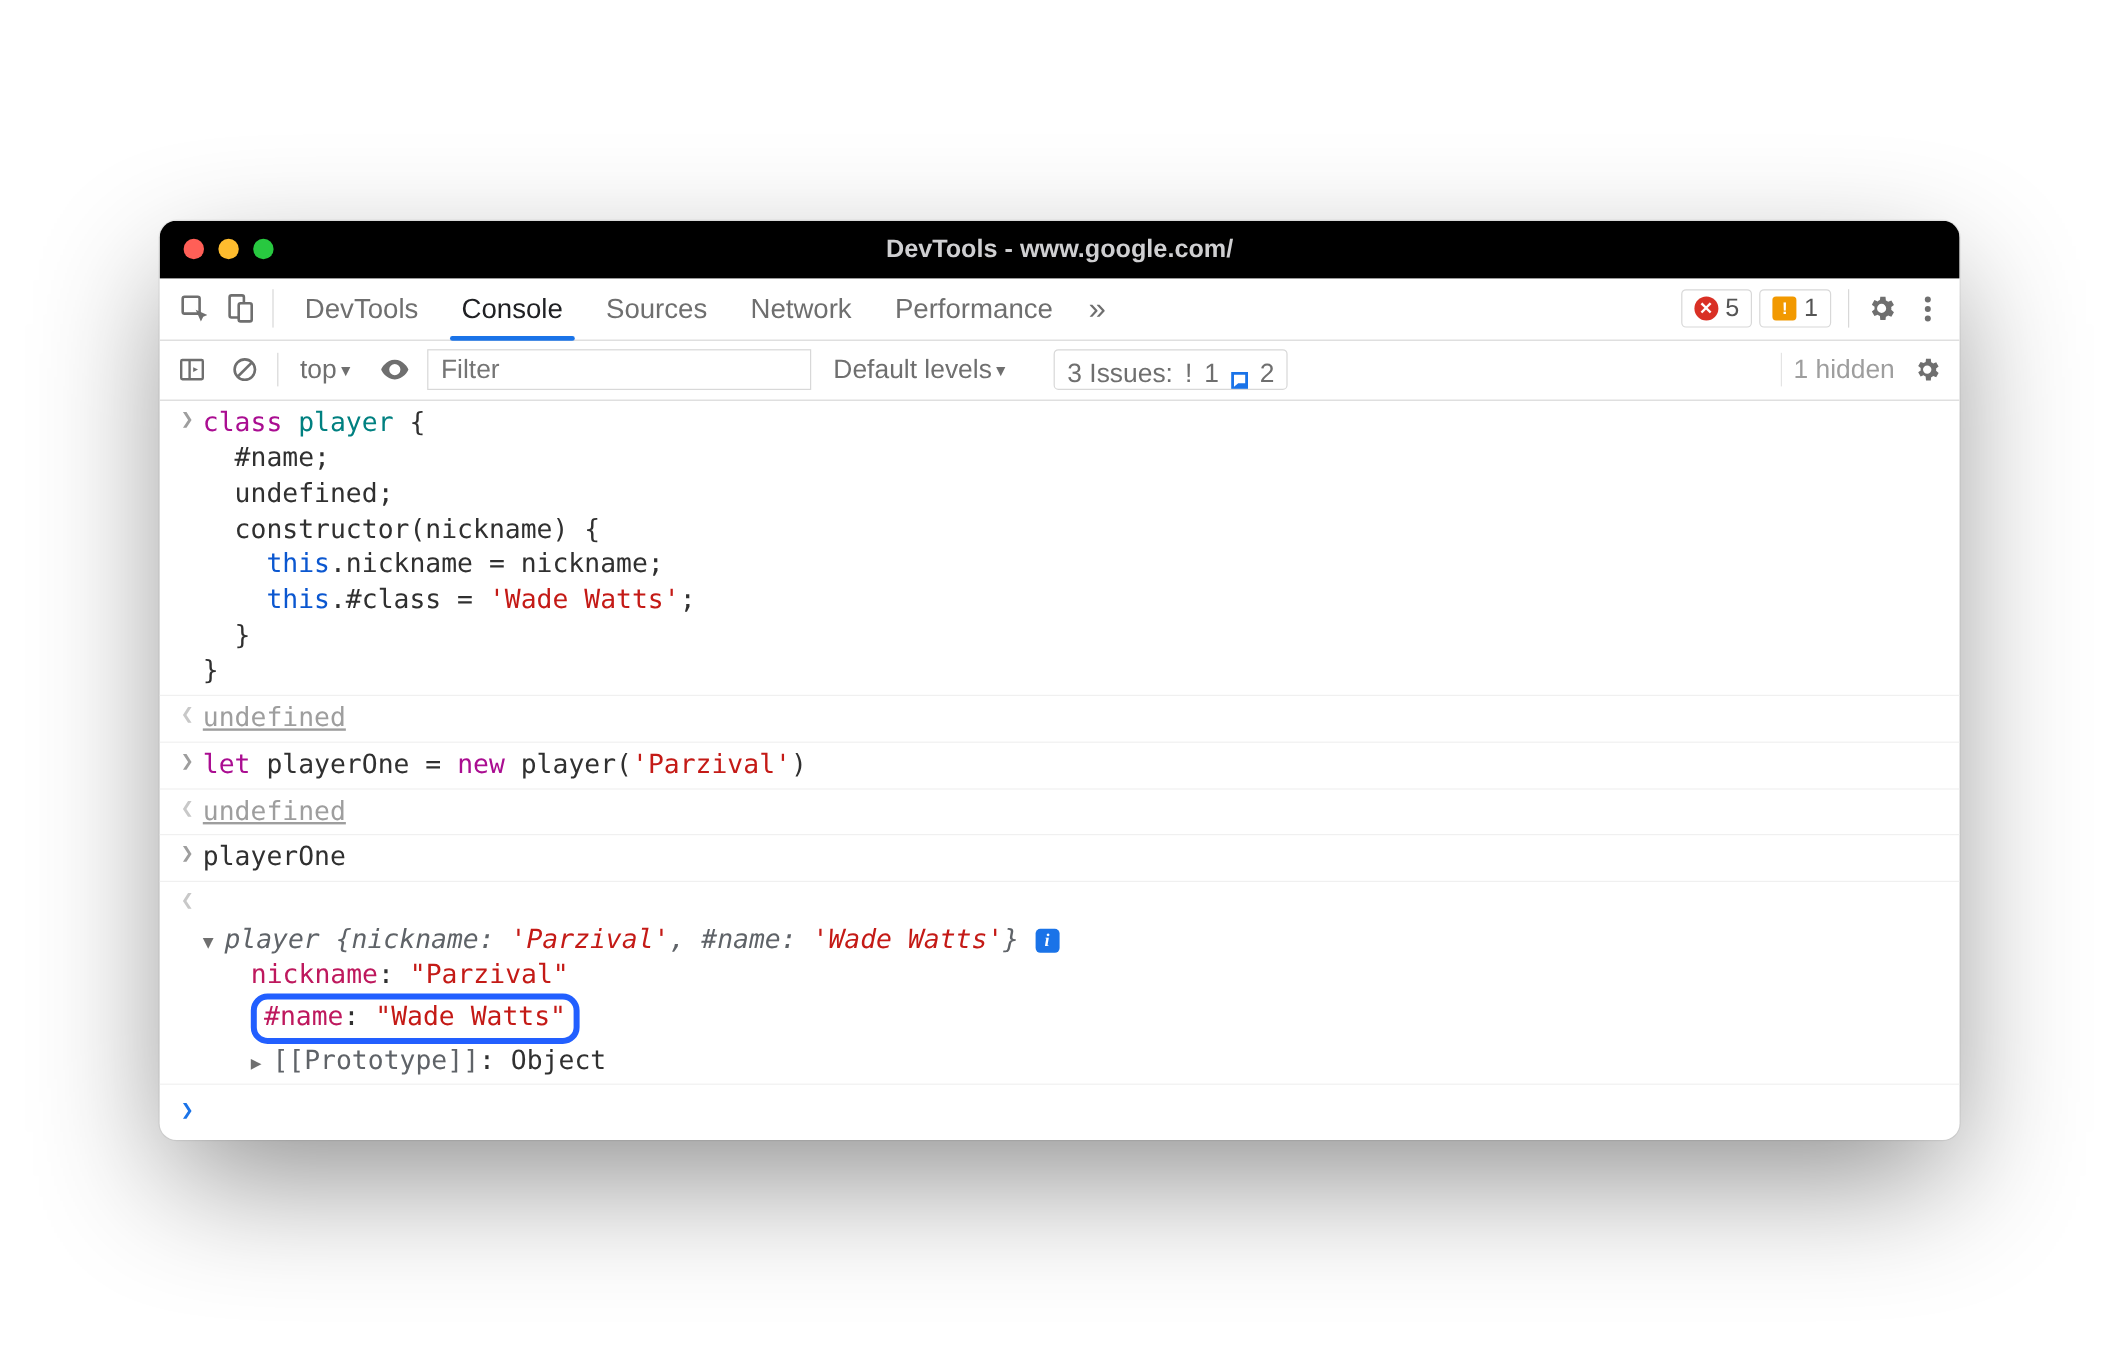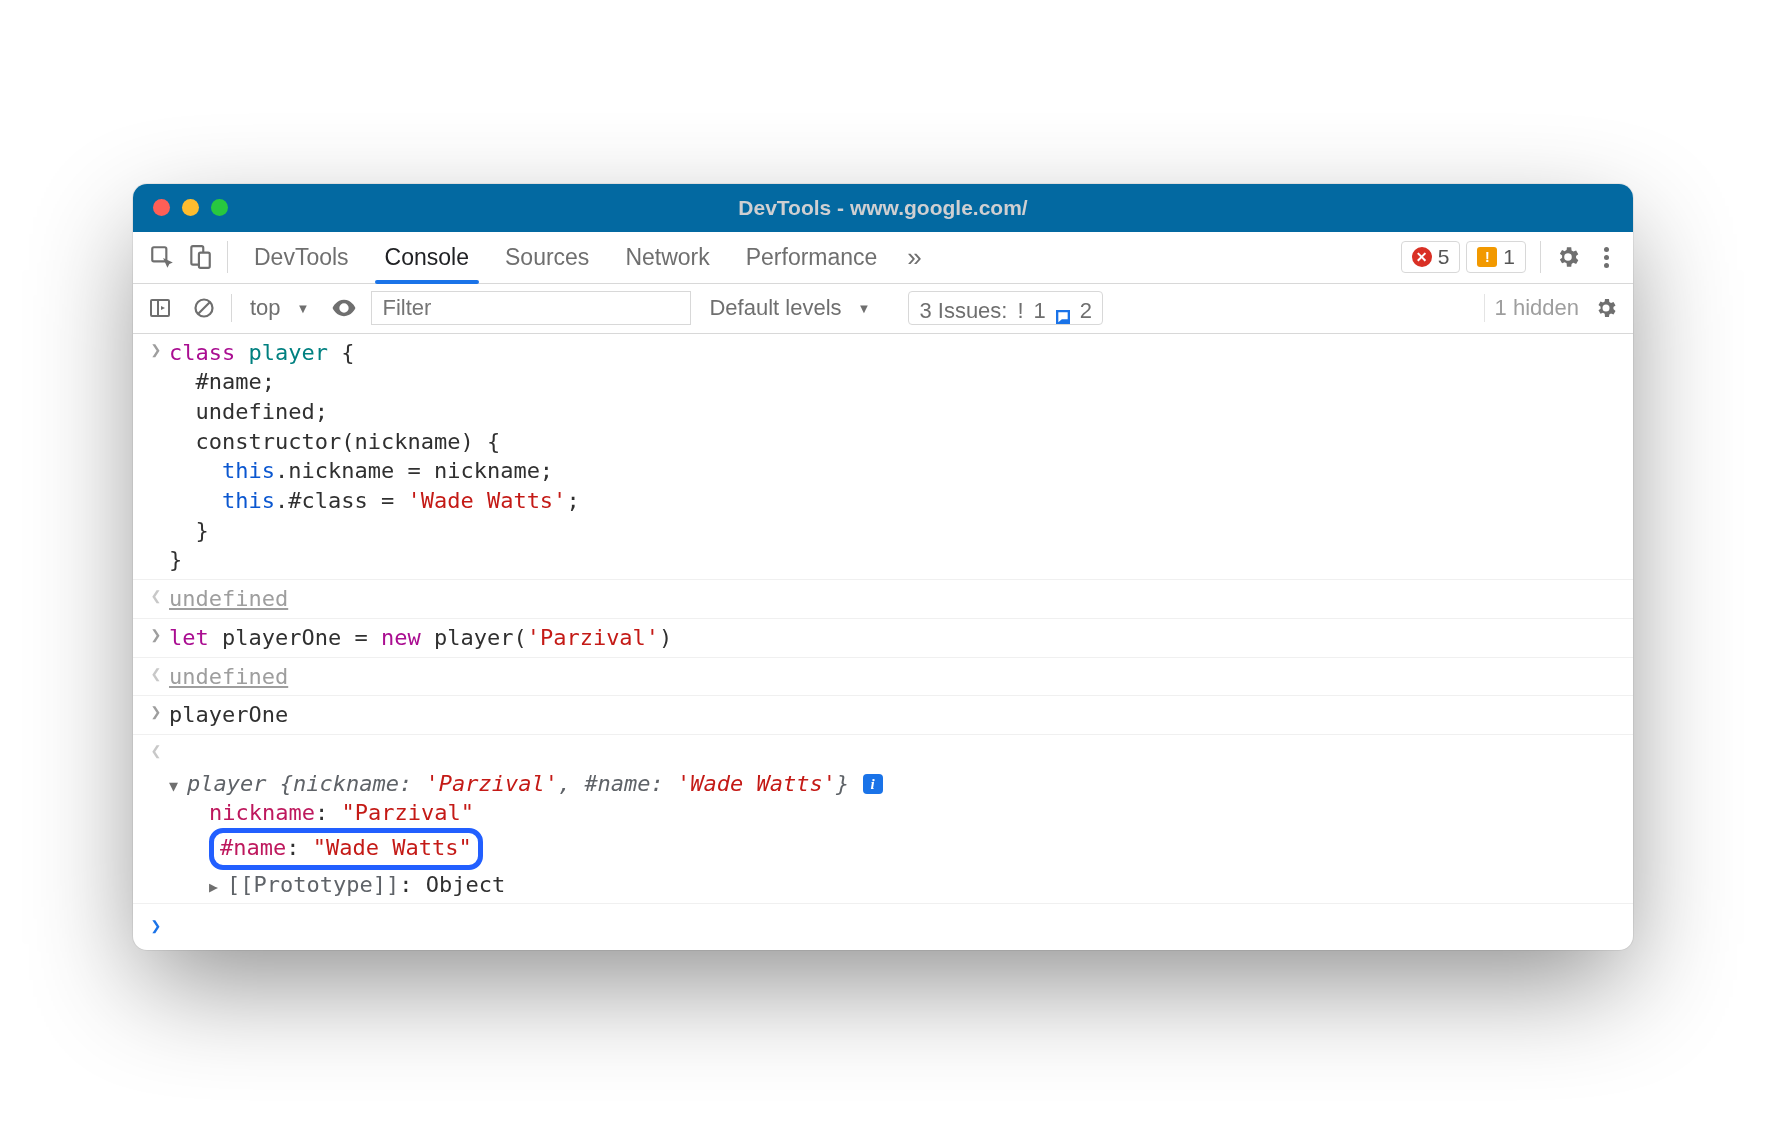--- a/index.html
+++ b/index.html
@@ -11,21 +11,21 @@
   }
   .win {
     width: 1500px;
     background: #fff;
     border-radius: 14px;
     box-shadow: 0 40px 110px -10px rgba(0,0,0,.45), 0 0 0 1px rgba(0,0,0,.06);
     overflow: hidden;
   }
   
   .titlebar {
-    height: 48px; background: #0369a1; color: #ddd;
+    height: 48px; background: #000000; color: #ddd;
     display: flex; align-items: center; padding: 0 20px; position: relative;
   }
   .traffic { display: flex; gap: 12px; }
   .dot { width: 17px; height: 17px; border-radius: 50%; }
   .title-text {
     position: absolute; left: 0; right: 0; text-align: center;
     font-size: 21px; font-weight: 600; color: #cfcfd1;
     pointer-events: none;
   }
   
@@ -58,21 +58,21 @@
   
   .ctbar {
     height: 50px; border-bottom: 1px solid #d8d8d8;
     display: flex; align-items: center; gap: 10px; padding: 0 10px;
     color: #6f6f6f; font-size: 22px;
   }
   .ctbar .iconbtn {
     width: 34px; height: 34px; display: flex; align-items: center; justify-content: center;
   }
   .dropdown {
-    display: inline-flex; align-items: center; gap: 16px;
+    display: inline-flex; align-items: center; gap: 1px;
     padding: 3px 8px; border-radius: 4px;
   }
   .filter {
     width: 320px; height: 34px; border: 1px solid #d8d8d8;
     font-size: 22px; color: #6f6f6f; padding: 0 10px; background:#fff;
   }
   .issues {
     display:inline-flex; align-items:flex-end; gap:10px;
     border:1.5px solid #d8d8d8; border-radius:4px; height:34px; padding:0 10px;
   }

